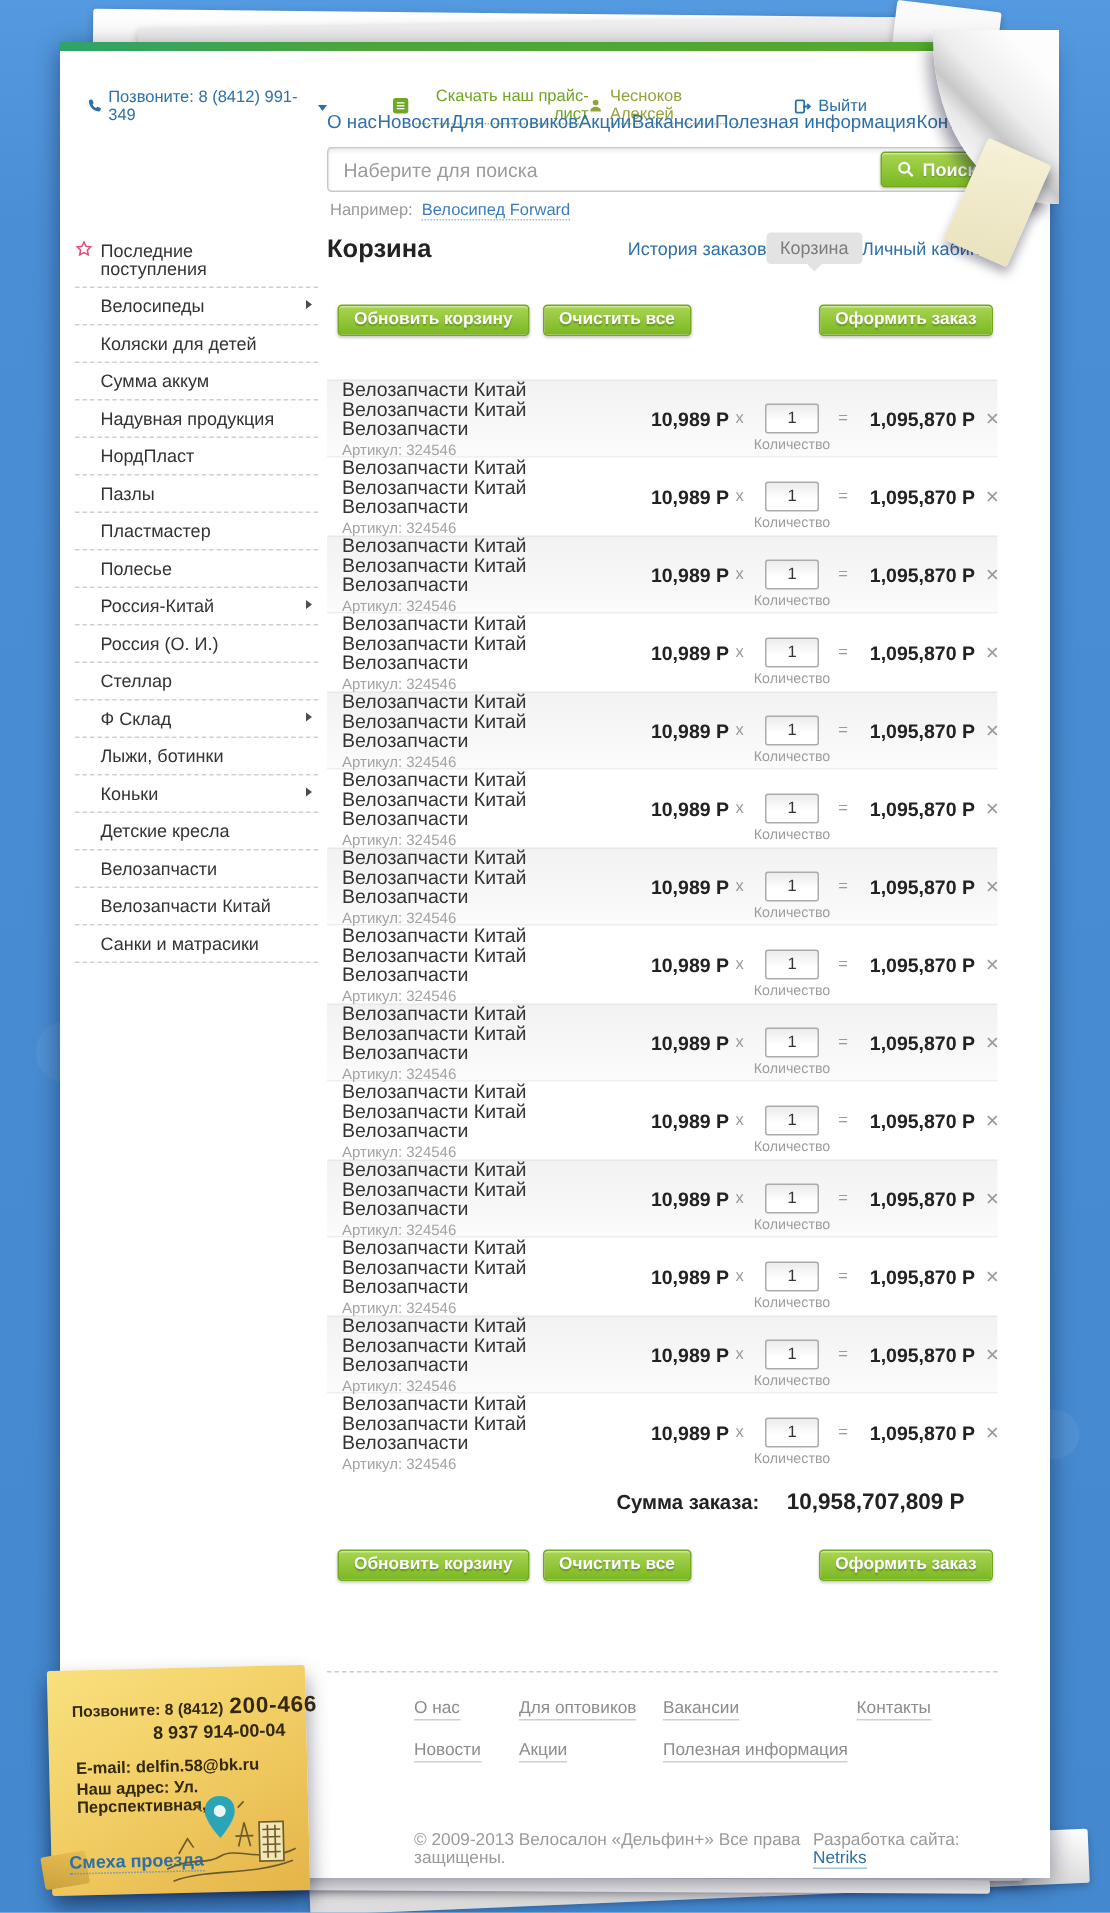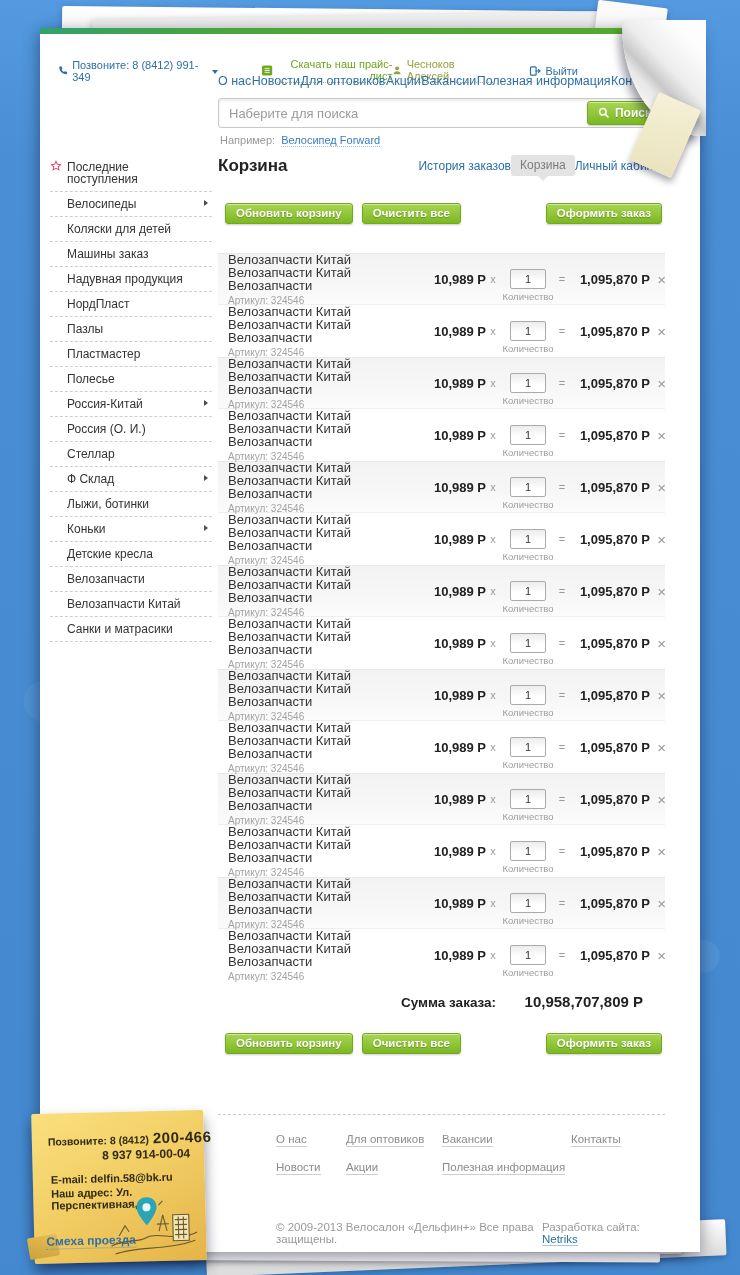--- a/index.html
+++ b/index.html
@@ -115,21 +115,21 @@
   .qty{width:36px;height:20px;box-sizing:border-box;border:1px solid #ababab;border-radius:2px;
     text-align:center;font-size:11px;color:#333;background:linear-gradient(#ececec,#ffffff 60%);
     font-family:"Liberation Sans",sans-serif;}
   .qtylabel{font-size:9.5px;color:#9d9d9d;margin-top:2px;white-space:nowrap;}
   .eq{flex:0 0 12px;text-align:center;color:#999;font-size:11px;}
   .total{flex:0 0 82px;text-align:right;font-size:13px;font-weight:bold;color:#222;white-space:nowrap;}
   .remove{flex:0 0 16px;text-align:right;color:#9a9a9a;font-size:15px;cursor:pointer;line-height:15px;}
 
   .sum-row{margin-top:12px;text-align:right;padding-right:22px;}
   .sum-label{font-size:13.5px;font-weight:bold;color:#222;}
-  .sum-value{font-size:15px;font-weight:bold;color:#222;margin-left:24px;}
+  .sum-value{font-size:15px;font-weight:bold;color:#222;margin-left:14px;}
 
   .actions.bottom{margin-top:22px;}
   .foot-sep{margin-top:60px;border-top:1px dashed #cccccc;}
 
   .flinks{display:grid;grid-template-columns:70px 96px 129px auto;margin-top:18px;padding-left:58px;font-size:11.5px;}
   .flinks.second{margin-top:14px;}
   .flink{color:#8c8c8c;cursor:pointer;white-space:nowrap;justify-self:start;
     border-bottom:1px solid #cfcfcf;padding-bottom:1px;}
   .fbottom{margin-top:46px;padding:0 10px 0 58px;display:flex;font-size:11.5px;color:#9a9a9a;}
   .credits{margin-left:auto;}
@@ -240,21 +240,21 @@
       </li>
 
       <li class="side-item">
         
         <span class="side-label">Коляски для детей</span>
         
       </li>
 
       <li class="side-item">
         
-        <span class="side-label">Машины заказ</span>
+        <span class="side-label">Сумма аккум</span>
         
       </li>
 
 
       <li class="side-item">
         
         <span class="side-label">Надувная продукция</span>
         
       </li>
 

